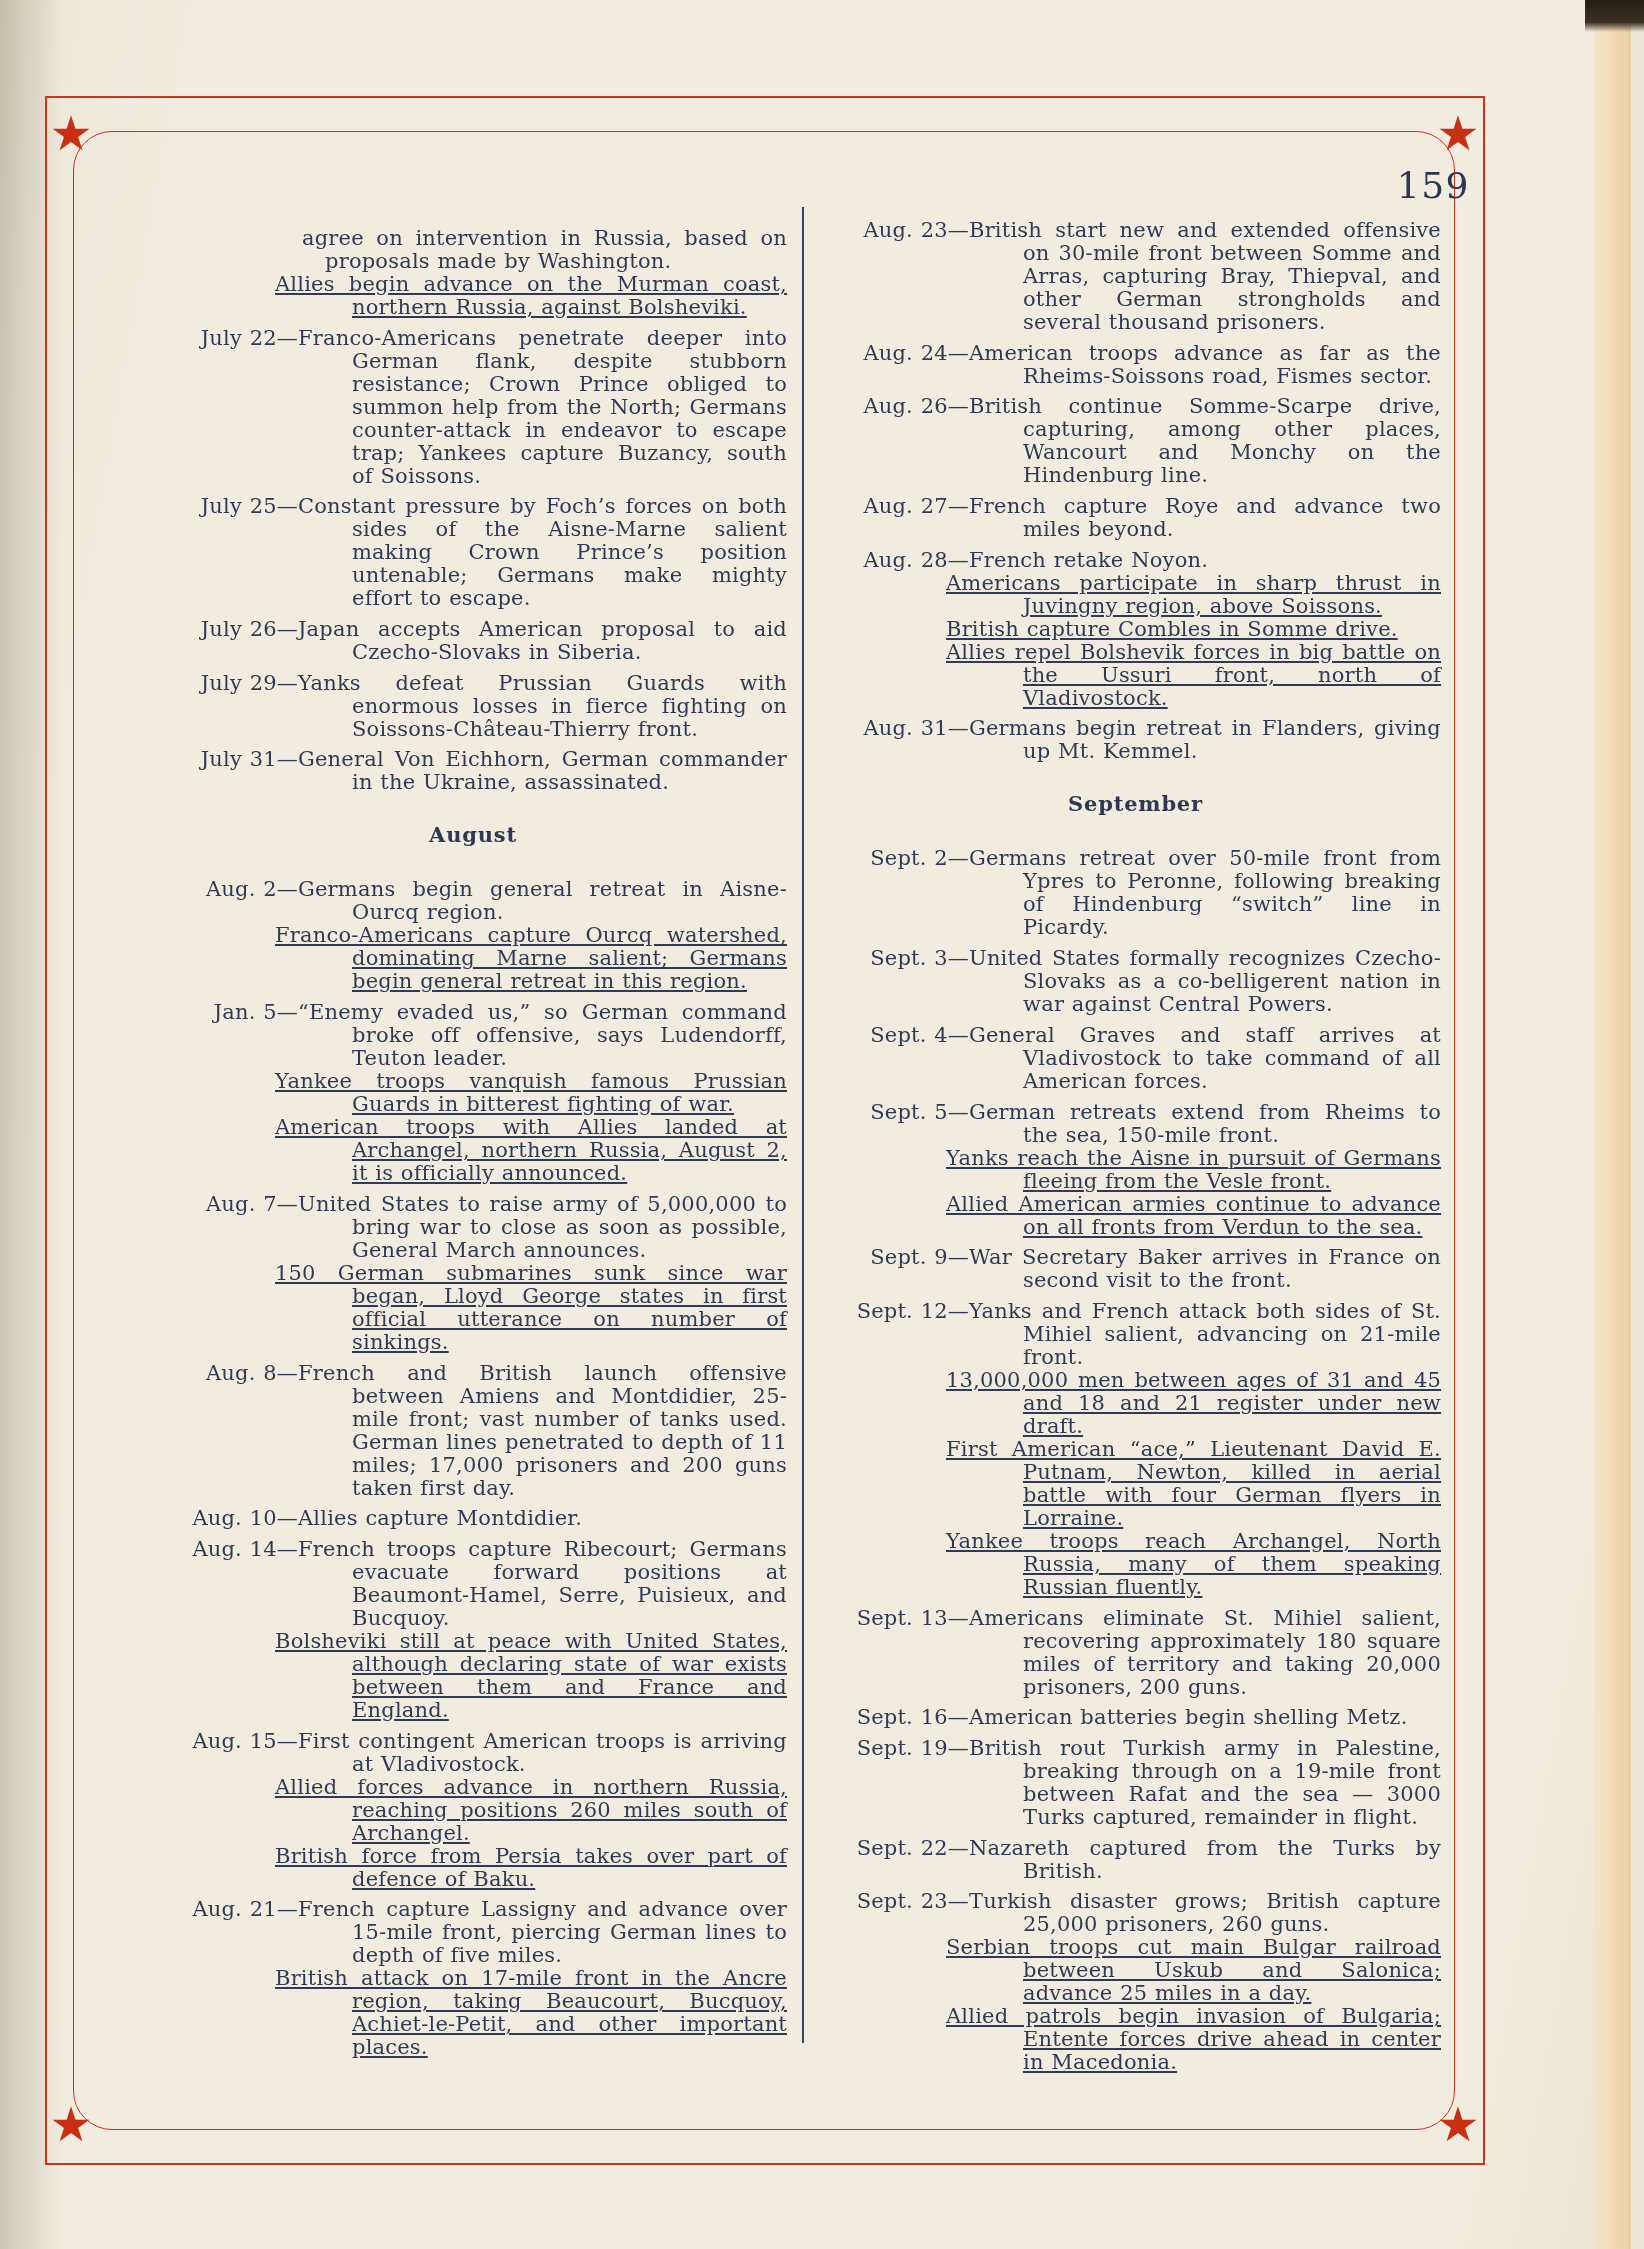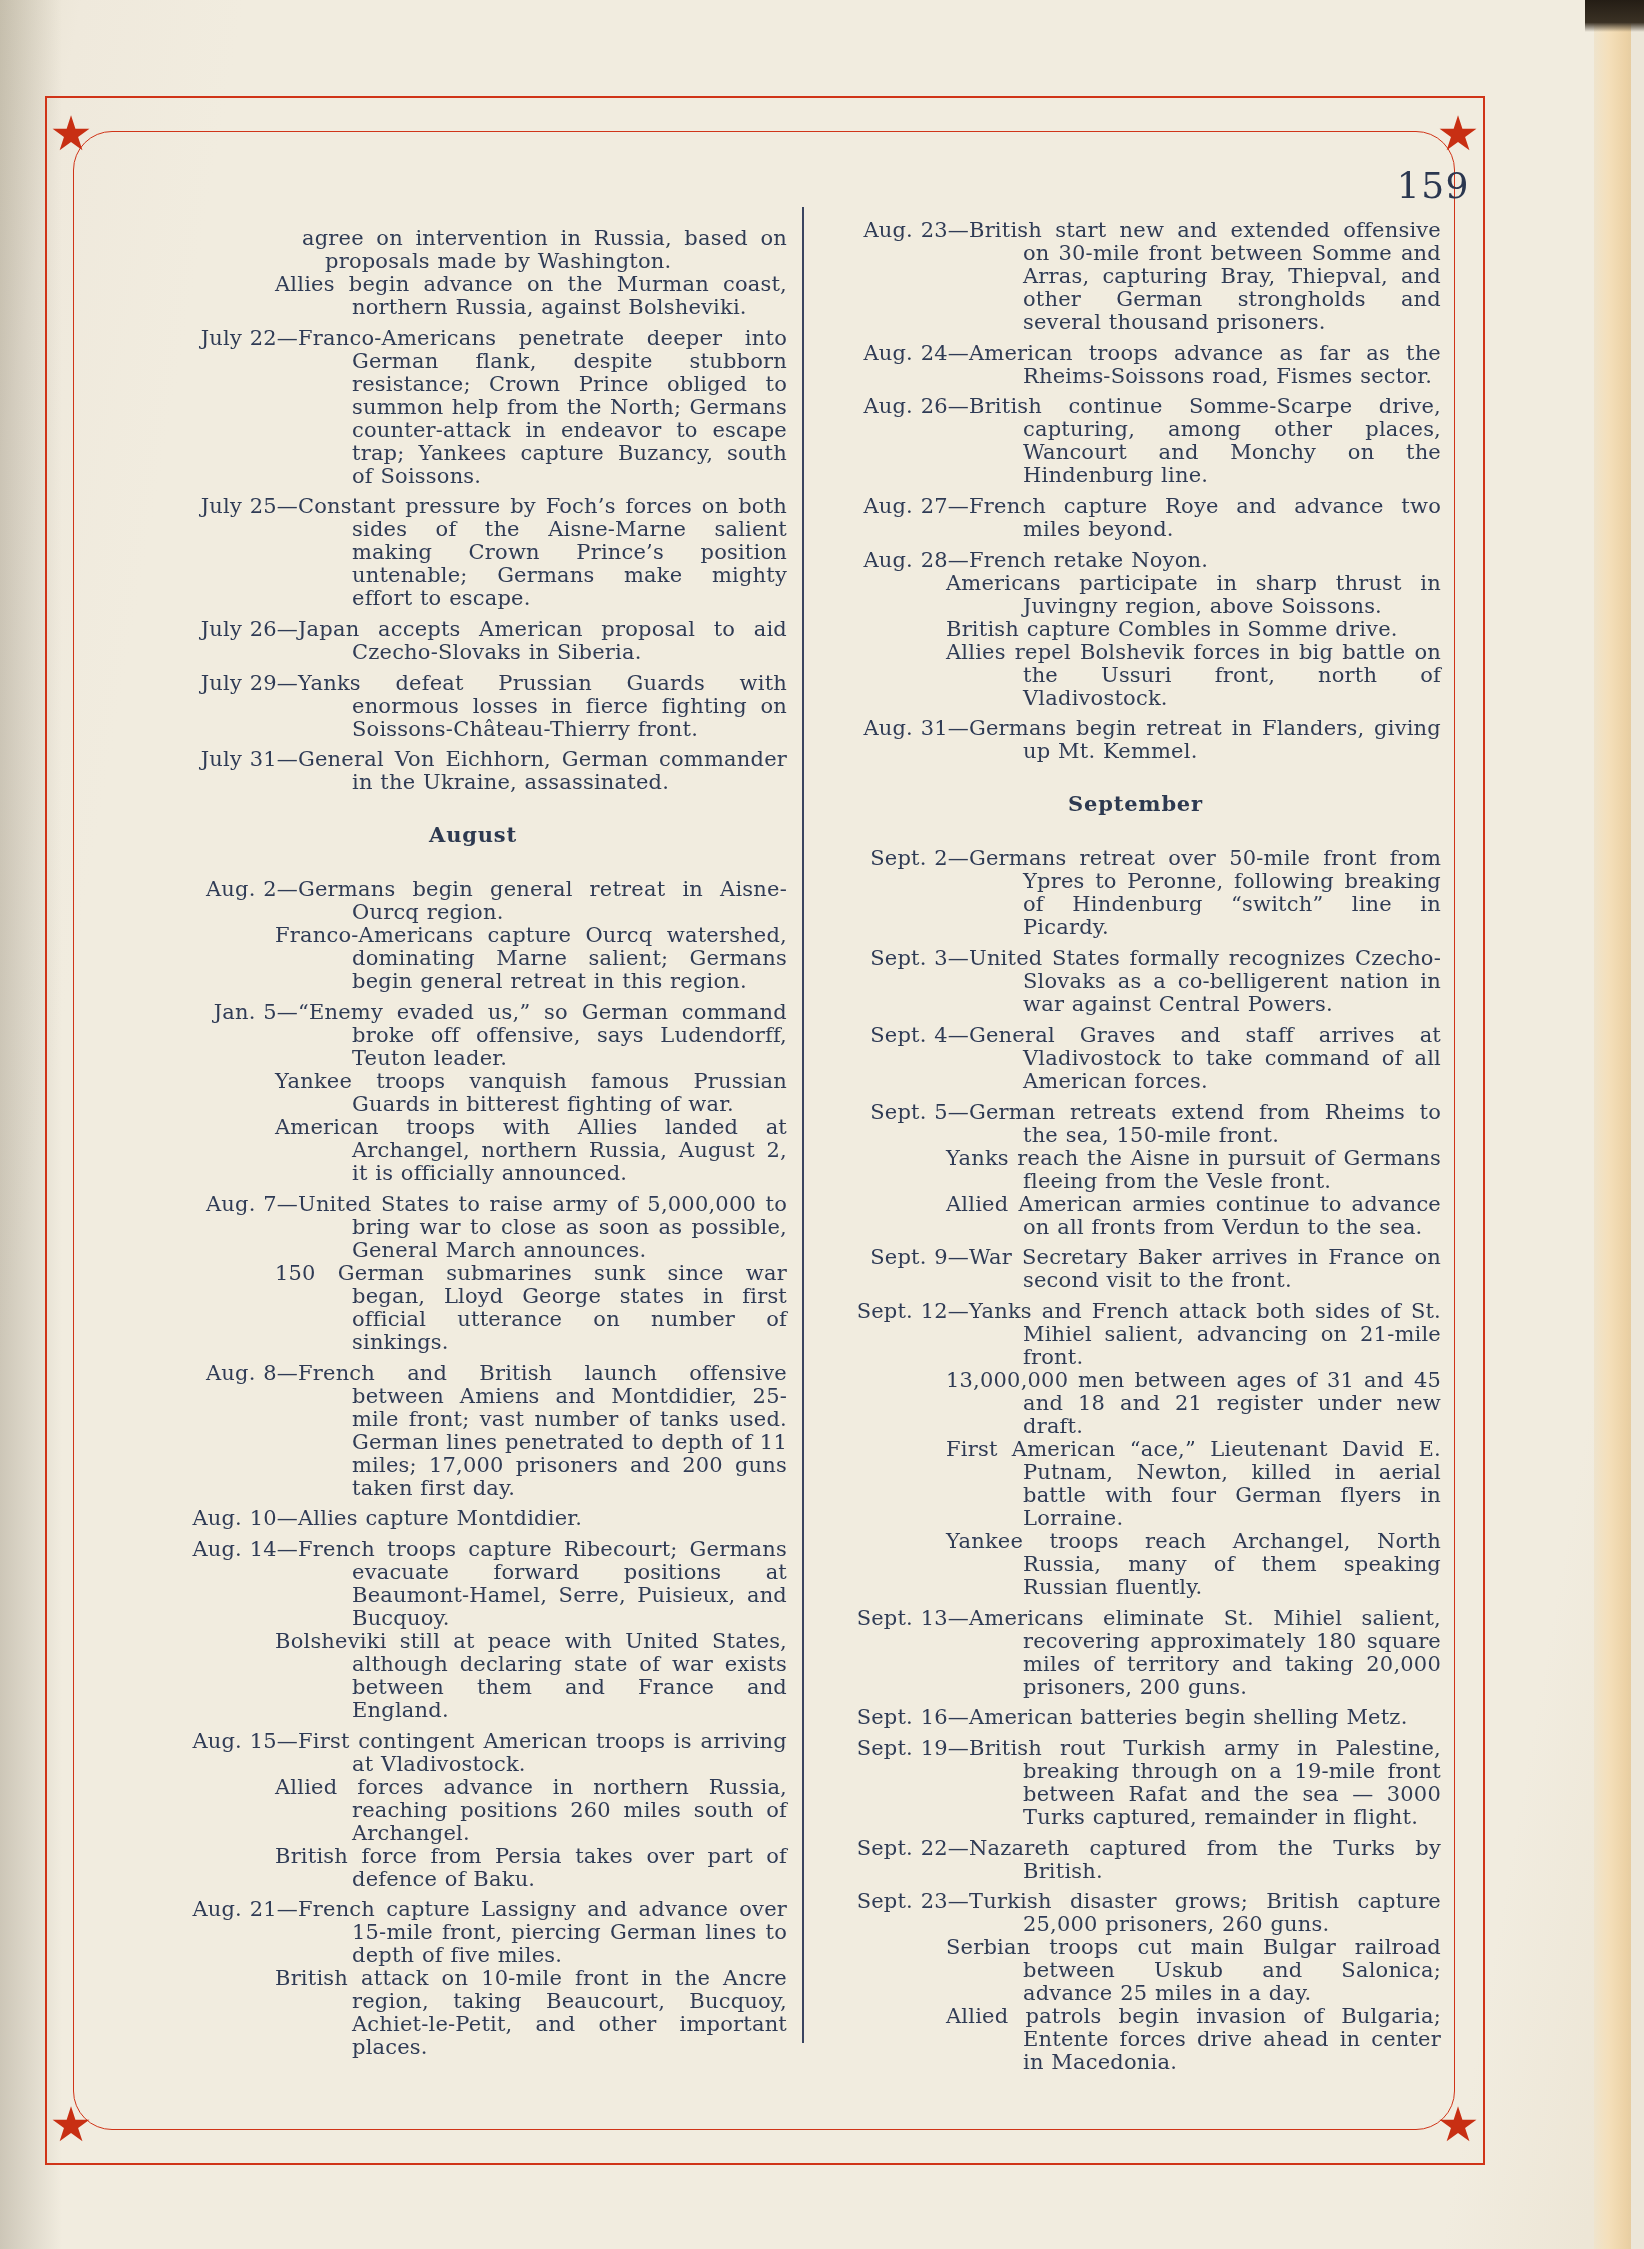--- a/index.html
+++ b/index.html
@@ -63,21 +63,21 @@
     font-size:21px;line-height:23px;
     text-align:justify;
     hyphens:auto;-webkit-hyphens:auto;
     word-spacing:0.8px;letter-spacing:0.2px;
   }
   #col-left{left:159px;width:628px;}
   #col-right{left:830px;width:611px;}
   .entry{margin:0 0 7.7px 0;}
   .para{margin:0;}
   .p-main{padding-left:193px;text-indent:-193px;}
-  .p-sub{padding-left:193px;text-indent:-77px;}
+  .p-sub{padding-left:193px;text-indent:-77px;text-decoration:underline;}
   .p-cont{padding-left:166px;text-indent:-23px;margin-top:8px;}
   .date{display:inline-block;width:139px;text-align:right;text-indent:0;white-space:pre;}
   .month-head{
     text-align:center;font-weight:bold;font-size:21px;color:#2d3950;
     margin:29px 0 32px 0;letter-spacing:0.8px;text-indent:0;
   }
 </style>
 </head>
 <body>
 
@@ -143,21 +143,21 @@
         <div class="para p-main"><span class="date">Aug. 14—</span>French troops capture Ribecourt; Germans evacuate forward positions at Beaumont-Hamel, Serre, Puisieux, and Bucquoy.</div>
         <div class="para p-sub">Bolsheviki still at peace with United States, although declaring state of war exists between them and France and England.</div>
       </div>
       <div class="entry">
         <div class="para p-main"><span class="date">Aug. 15—</span>First contingent American troops is arriving at Vladivostock.</div>
         <div class="para p-sub">Allied forces advance in northern Russia, reaching positions 260 miles south of Archangel.</div>
         <div class="para p-sub">British force from Persia takes over part of defence of Baku.</div>
       </div>
       <div class="entry">
         <div class="para p-main"><span class="date">Aug. 21—</span>French capture Lassigny and advance over 15-mile front, piercing German lines to depth of five miles.</div>
-        <div class="para p-sub">British attack on 10-mile front in the Ancre region, taking Beaucourt, Bucquoy, Achiet-le-Petit, and other important places.</div>
+        <div class="para p-sub">British attack on 17-mile front in the Ancre region, taking Beaucourt, Bucquoy, Achiet-le-Petit, and other important places.</div>
       </div>
     </div>
   <div class="column" id="col-right">
       <div class="entry">
         <div class="para p-main"><span class="date">Aug. 23—</span>British start new and extended offensive on 30-mile front between Somme and Arras, capturing Bray, Thiepval, and other German strongholds and several thousand prisoners.</div>
       </div>
       <div class="entry">
         <div class="para p-main"><span class="date">Aug. 24—</span>American troops advance as far as the Rheims-Soissons road, Fismes sector.</div>
       </div>
       <div class="entry">

